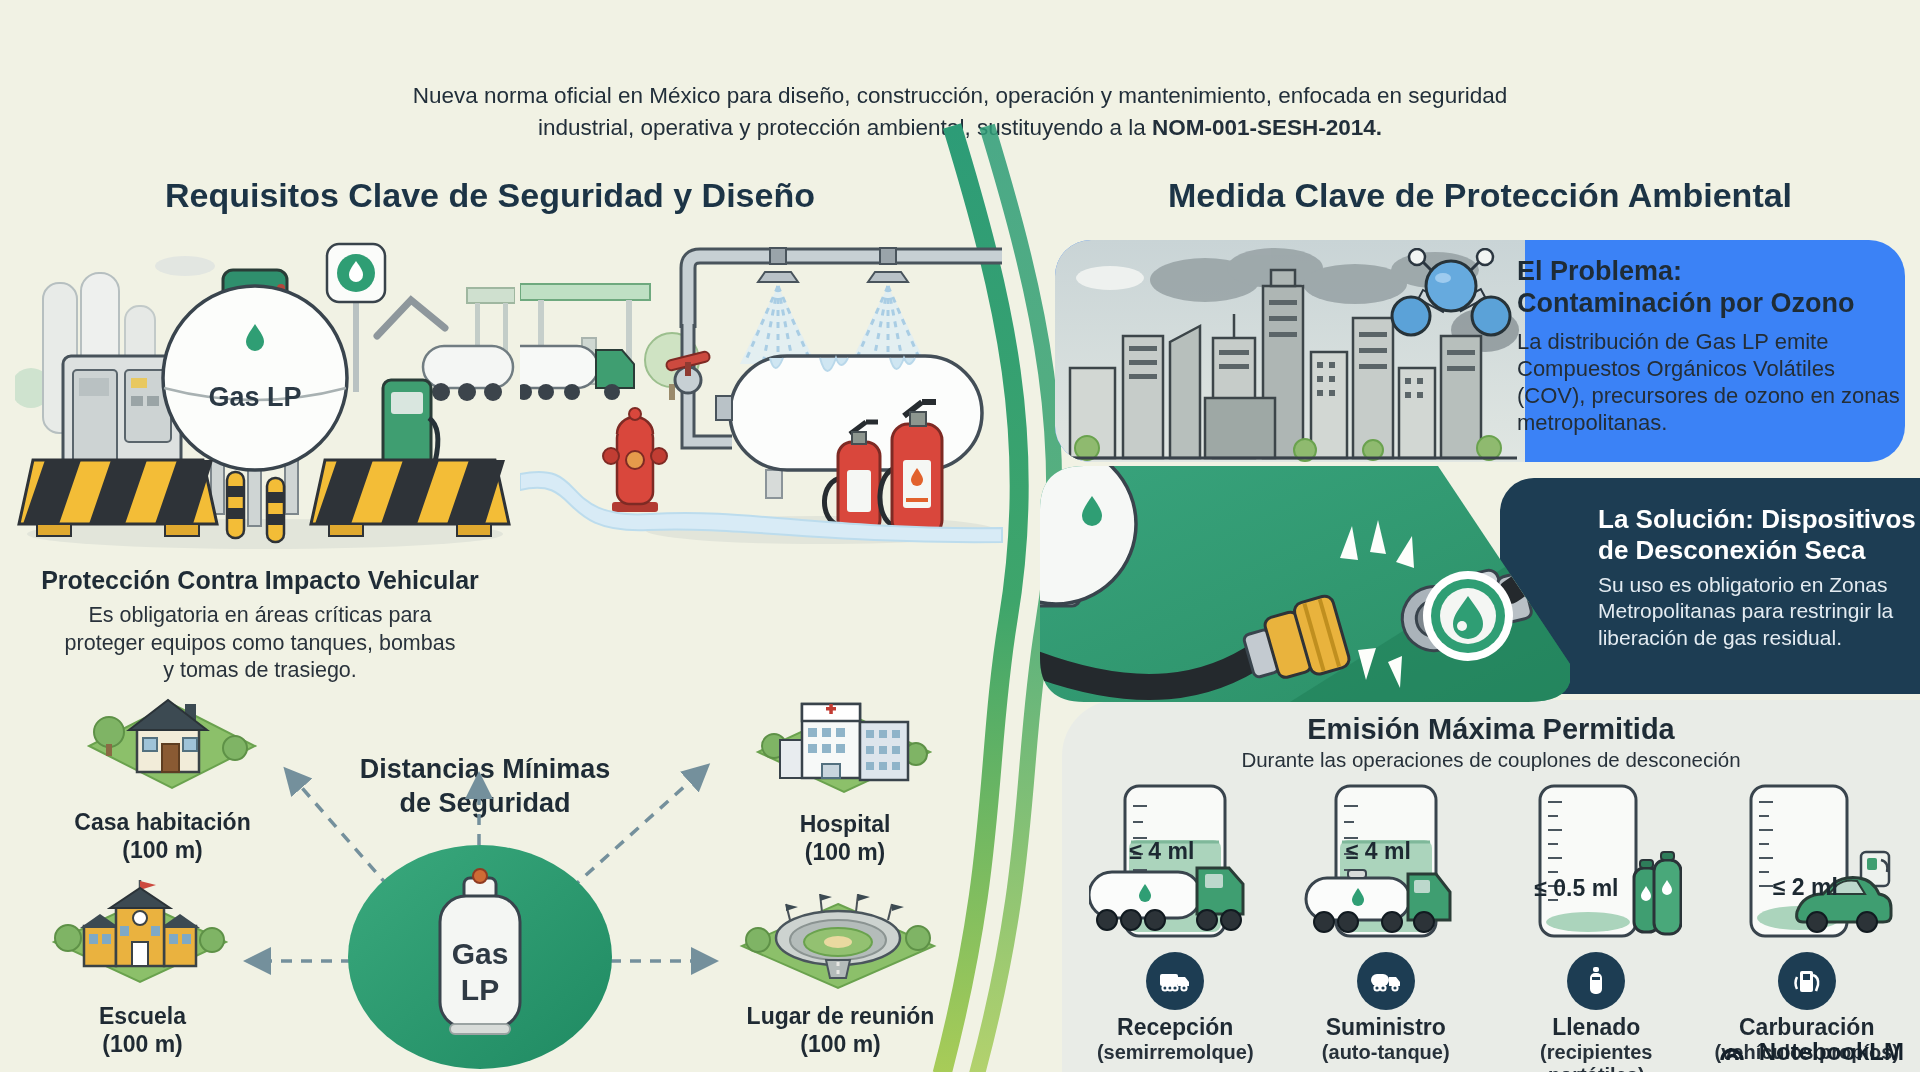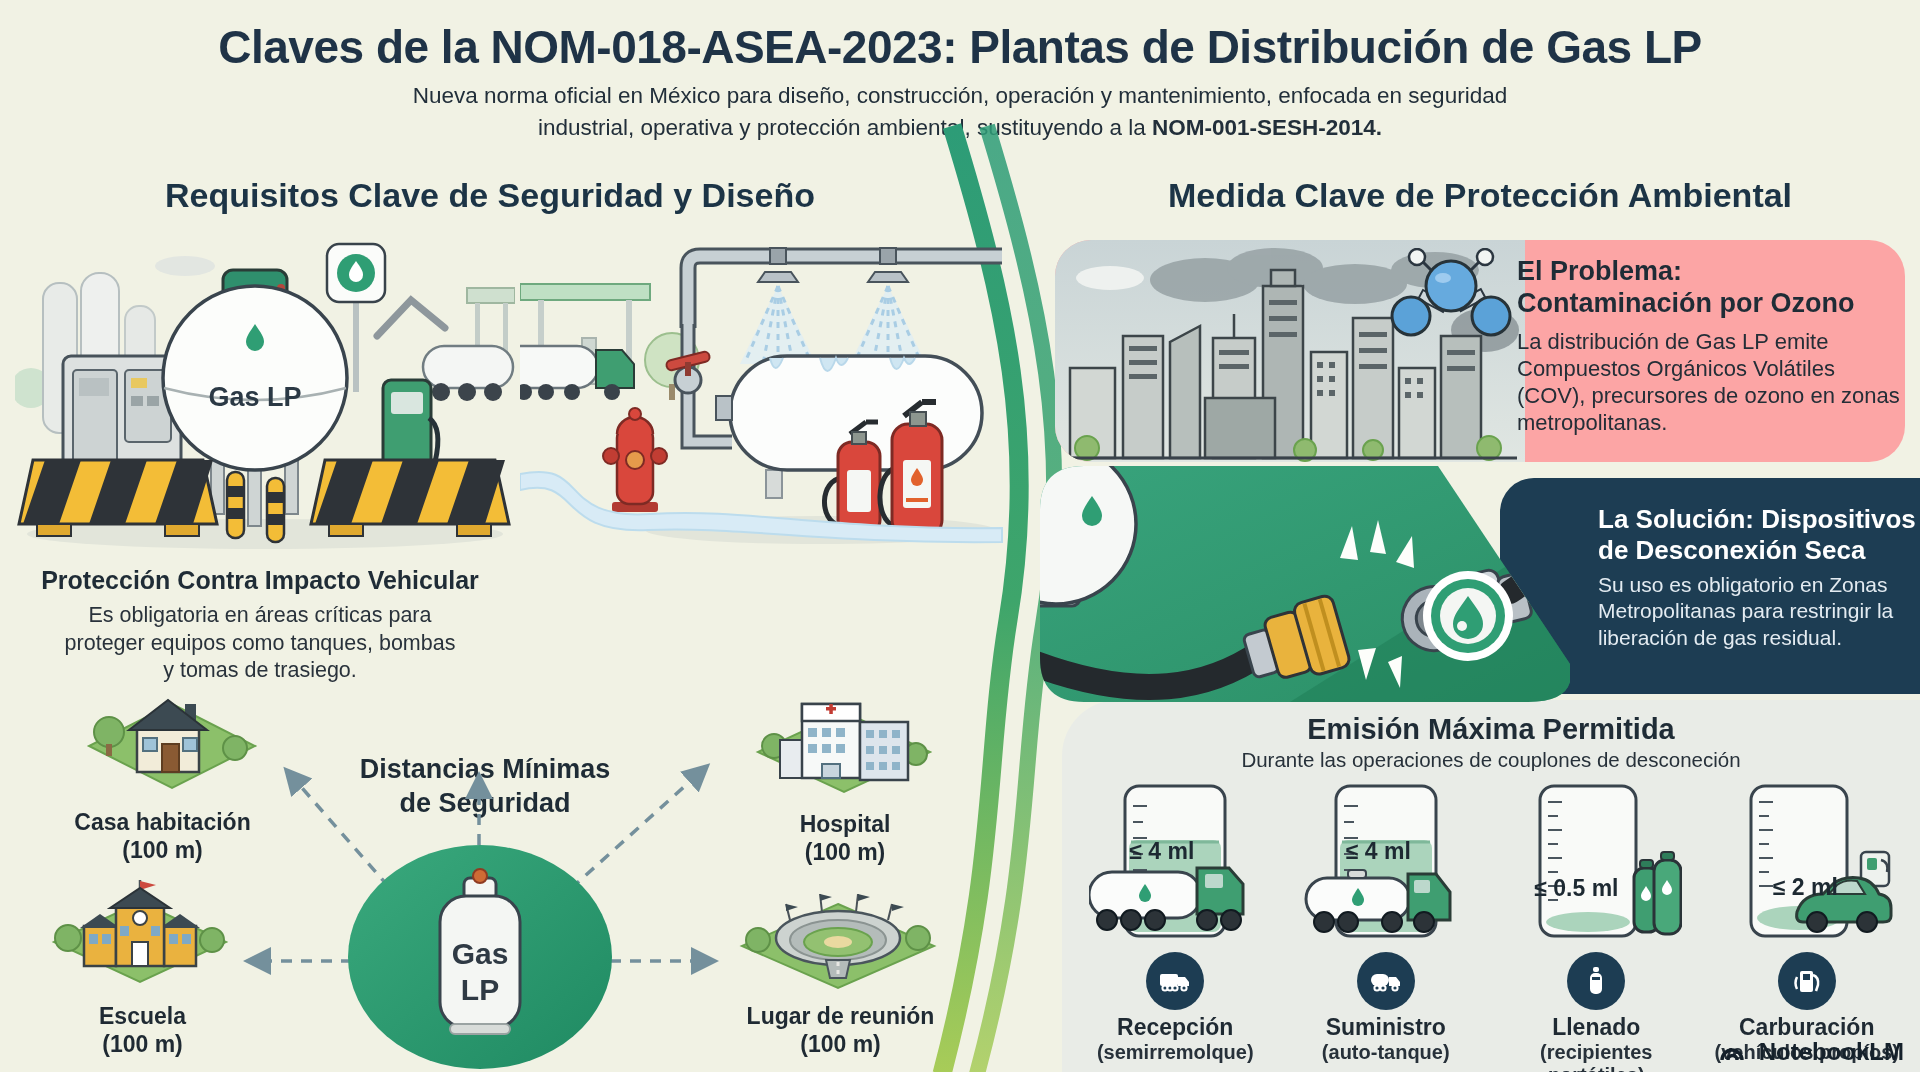--- a/index.html
+++ b/index.html
@@ -12,21 +12,21 @@
   .subtitle{left:370px;top:80px;width:1180px;font-size:22.5px;line-height:1.4;color:#222f3a;}
   .subtitle b{font-weight:800;}
   
   .sec-h{font-size:34px;font-weight:800;color:#1c3446;}
   
   .card h3{margin:0;font-size:25px;font-weight:800;color:#1f2c36;}
   .card p{margin:7px auto 0;font-size:21.5px;line-height:1.28;color:#29323b;}
   .dist-h{font-size:27px;font-weight:800;line-height:1.25;color:#1f2c36;margin-top:31px;}
   .poi-label{font-size:23px;font-weight:800;line-height:1.22;color:#1f2a33;}
   
-  .problem-panel{left:1055px;top:240px;width:850px;height:222px;border-radius:36px;background:#fca5a5;overflow:hidden;z-index:2;}
+  .problem-panel{left:1055px;top:240px;width:850px;height:222px;border-radius:36px;background:#3b82f6;overflow:hidden;z-index:2;}
   .prob-text{position:absolute;left:462px;top:16px;width:392px;}
   .prob-text .t{font-size:27px;font-weight:800;line-height:1.18;color:#1f2c36;}
   .prob-text p{margin:8px 0 0;font-size:22px;line-height:1.23;color:#242e37;}
   .navy-panel{left:1500px;top:478px;width:462px;height:216px;border-radius:34px;background:#1d3d53;z-index:2;}
   .navy-panel .t{position:absolute;left:98px;top:26px;width:350px;font-size:26px;font-weight:800;line-height:1.2;color:#fff;}
   .navy-panel p{position:absolute;left:98px;top:94px;width:340px;margin:0;font-size:21px;line-height:1.26;color:#e3ebf1;}
   .emission-panel{left:1062px;top:700px;width:858px;height:372px;border-radius:56px 0 0 0;background:#e9ece7;z-index:2;}
   .em-title{margin-top:13px;font-size:29px;font-weight:800;color:#1f2c36;}
   .em-sub{margin-top:2px;font-size:20.5px;color:#27313a;}
   .em-cols{display:flex;margin-top:6px;padding:0 8px;}
@@ -53,21 +53,20 @@
       <linearGradient id="ribg" gradientUnits="userSpaceOnUse" x1="0" y1="128" x2="0" y2="1072">
         <stop offset="0" stop-color="#2d9c77"></stop>
           <stop offset="0.5" stop-color="#3ea56b"></stop>
           <stop offset="1" stop-color="#a8cc58"></stop>
       </linearGradient>
     </defs>
     <path d="M 952,126 C 1005,300 1038,440 1008,620 C 985,760 998,860 942,1074" fill="none" stroke="url(#ribg)" stroke-width="19"></path>
     <path d="M 987,126 C 1040,300 1073,445 1043,625 C 1020,765 1033,865 977,1074" fill="none" stroke="url(#ribg)" stroke-width="16" opacity="0.85"></path>
   </svg>
 
-  <div class="abs ctr main-title">Claves de la NOM-018-ASEA-2023: Plantas de Distribución de Gas LP</div>
   <p class="abs ctr subtitle" style="margin:0"><span>Nueva norma oficial en México para diseño, construcción, operación y mantenimiento, enfocada en seguridad industrial, operativa y protección ambiental, sustituyendo a la </span><b>NOM-001-SESH-2014.</b></p>
 
   <div class="abs ctr sec-h" style="left:60px;top:176px;width:860px;z-index:2">Requisitos Clave de Seguridad y Diseño</div>
 
   <svg class="abs" style="left:15px;top:228px;z-index:2" width="500" height="330" viewBox="0 0 500 330">
     <ellipse cx="250" cy="306" rx="238" ry="15" fill="#e2e5da"></ellipse>
     <circle cx="16" cy="160" r="20" fill="#cfe3cf"></circle>
     <rect x="28" y="55" width="34" height="150" rx="16" fill="#e8ebe8" stroke="#b6bfc0" stroke-width="2"></rect>
     <rect x="66" y="45" width="38" height="160" rx="18" fill="#eef0ee" stroke="#b6bfc0" stroke-width="2"></rect>
     <rect x="110" y="78" width="30" height="127" rx="14" fill="#e6e9e6" stroke="#c2cac9" stroke-width="2"></rect>

